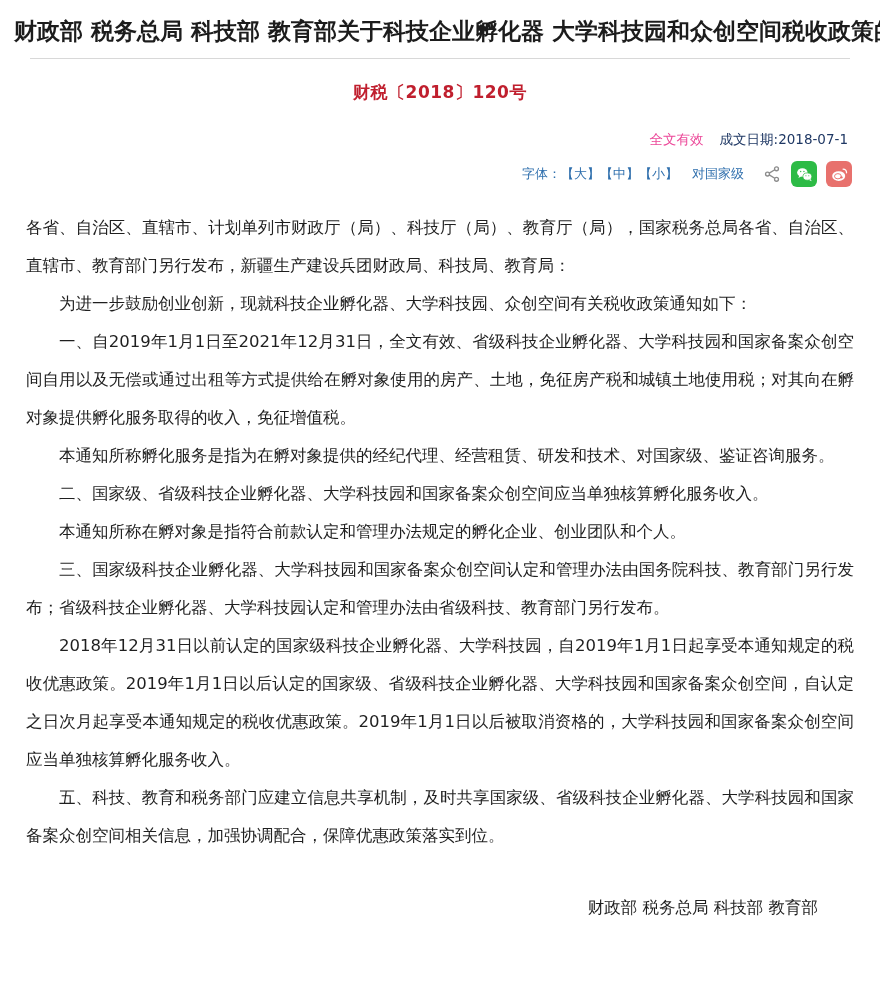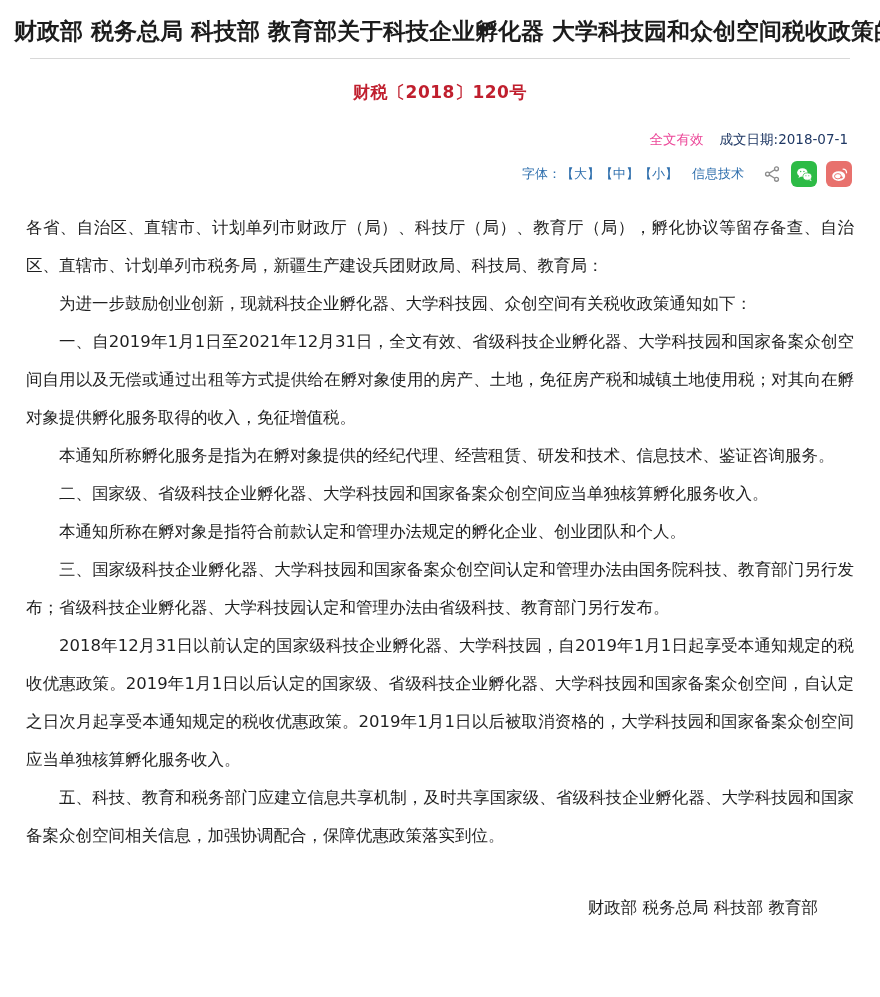--- a/index.html
+++ b/index.html
@@ -147,21 +147,21 @@
 
   <div class="meta-row">
     <span class="meta-valid">全文有效</span><span class="meta-date">成文日期:2018-07-1</span>
   </div>
 
   <div class="tools-row">
     <span class="fontlabel">字体：</span>
     <span class="sizelink">【大】</span>
     <span class="sizelink">【中】</span>
     <span class="sizelink">【小】</span>
-    <span class="printlink">信息技术</span>
+    <span class="printlink">对国家级</span>
 
     <span class="icon-share">
       <svg width="18" height="18" viewBox="0 0 24 24" fill="none" stroke="#8c8c8c" stroke-width="1.8">
         <circle cx="18" cy="5" r="2.6"></circle>
         <circle cx="6" cy="12" r="2.6"></circle>
         <circle cx="18" cy="19" r="2.6"></circle>
         <line x1="8.3" y1="10.8" x2="15.7" y2="6.3"></line>
         <line x1="8.3" y1="13.2" x2="15.7" y2="17.7"></line>
       </svg>
     </span>
@@ -183,24 +183,24 @@
       <svg width="19" height="19" viewBox="0 0 24 24">
         <ellipse cx="11" cy="14" rx="8.2" ry="6.2" fill="#ffffff"></ellipse>
         <ellipse cx="10" cy="14.2" rx="4.3" ry="3.3" fill="none" stroke="#e8716d" stroke-width="1.2"></ellipse>
         <circle cx="14.4" cy="15.6" r="1.5" fill="#e8716d"></circle>
         <path d="M16.5 5.2 a4.6 4.6 0 0 1 4.4 4.6" fill="none" stroke="#ffffff" stroke-width="1.6" stroke-linecap="round"></path>
       </svg>
     </span>
   </div>
 
   <div class="body-text">
-    <p class="para">各省、自治区、直辖市、计划单列市财政厅（局）、科技厅（局）、教育厅（局），孵化协议等留存备查、自治区、直辖市、计划单列市税务局，新疆生产建设兵团财政局、科技局、教育局：</p>
+    <p class="para">各省、自治区、直辖市、计划单列市财政厅（局）、科技厅（局）、教育厅（局），国家税务总局各省、自治区、直辖市、教育部门另行发布，新疆生产建设兵团财政局、科技局、教育局：</p>
     <p class="para indent">为进一步鼓励创业创新，现就科技企业孵化器、大学科技园、众创空间有关税收政策通知如下：</p>
     <p class="para indent">一、自2019年1月1日至2021年12月31日，全文有效、省级科技企业孵化器、大学科技园和国家备案众创空间自用以及无偿或通过出租等方式提供给在孵对象使用的房产、土地，免征房产税和城镇土地使用税；对其向在孵对象提供孵化服务取得的收入，免征增值税。</p>
-    <p class="para indent">本通知所称孵化服务是指为在孵对象提供的经纪代理、经营租赁、研发和技术、信息技术、鉴证咨询服务。</p>
+    <p class="para indent">本通知所称孵化服务是指为在孵对象提供的经纪代理、经营租赁、研发和技术、对国家级、鉴证咨询服务。</p>
     <p class="para indent">二、国家级、省级科技企业孵化器、大学科技园和国家备案众创空间应当单独核算孵化服务收入。</p>
     <p class="para indent">本通知所称在孵对象是指符合前款认定和管理办法规定的孵化企业、创业团队和个人。</p>
     <p class="para indent">三、国家级科技企业孵化器、大学科技园和国家备案众创空间认定和管理办法由国务院科技、教育部门另行发布；省级科技企业孵化器、大学科技园认定和管理办法由省级科技、教育部门另行发布。</p>
     <p class="para indent">2018年12月31日以前认定的国家级科技企业孵化器、大学科技园，自2019年1月1日起享受本通知规定的税收优惠政策。2019年1月1日以后认定的国家级、省级科技企业孵化器、大学科技园和国家备案众创空间，自认定之日次月起享受本通知规定的税收优惠政策。2019年1月1日以后被取消资格的，大学科技园和国家备案众创空间应当单独核算孵化服务收入。</p>
     <p class="para indent">五、科技、教育和税务部门应建立信息共享机制，及时共享国家级、省级科技企业孵化器、大学科技园和国家备案众创空间相关信息，加强协调配合，保障优惠政策落实到位。</p>
   </div>
 
   <div class="sign-block">财政部 税务总局 科技部 教育部</div>
 
 </div>

